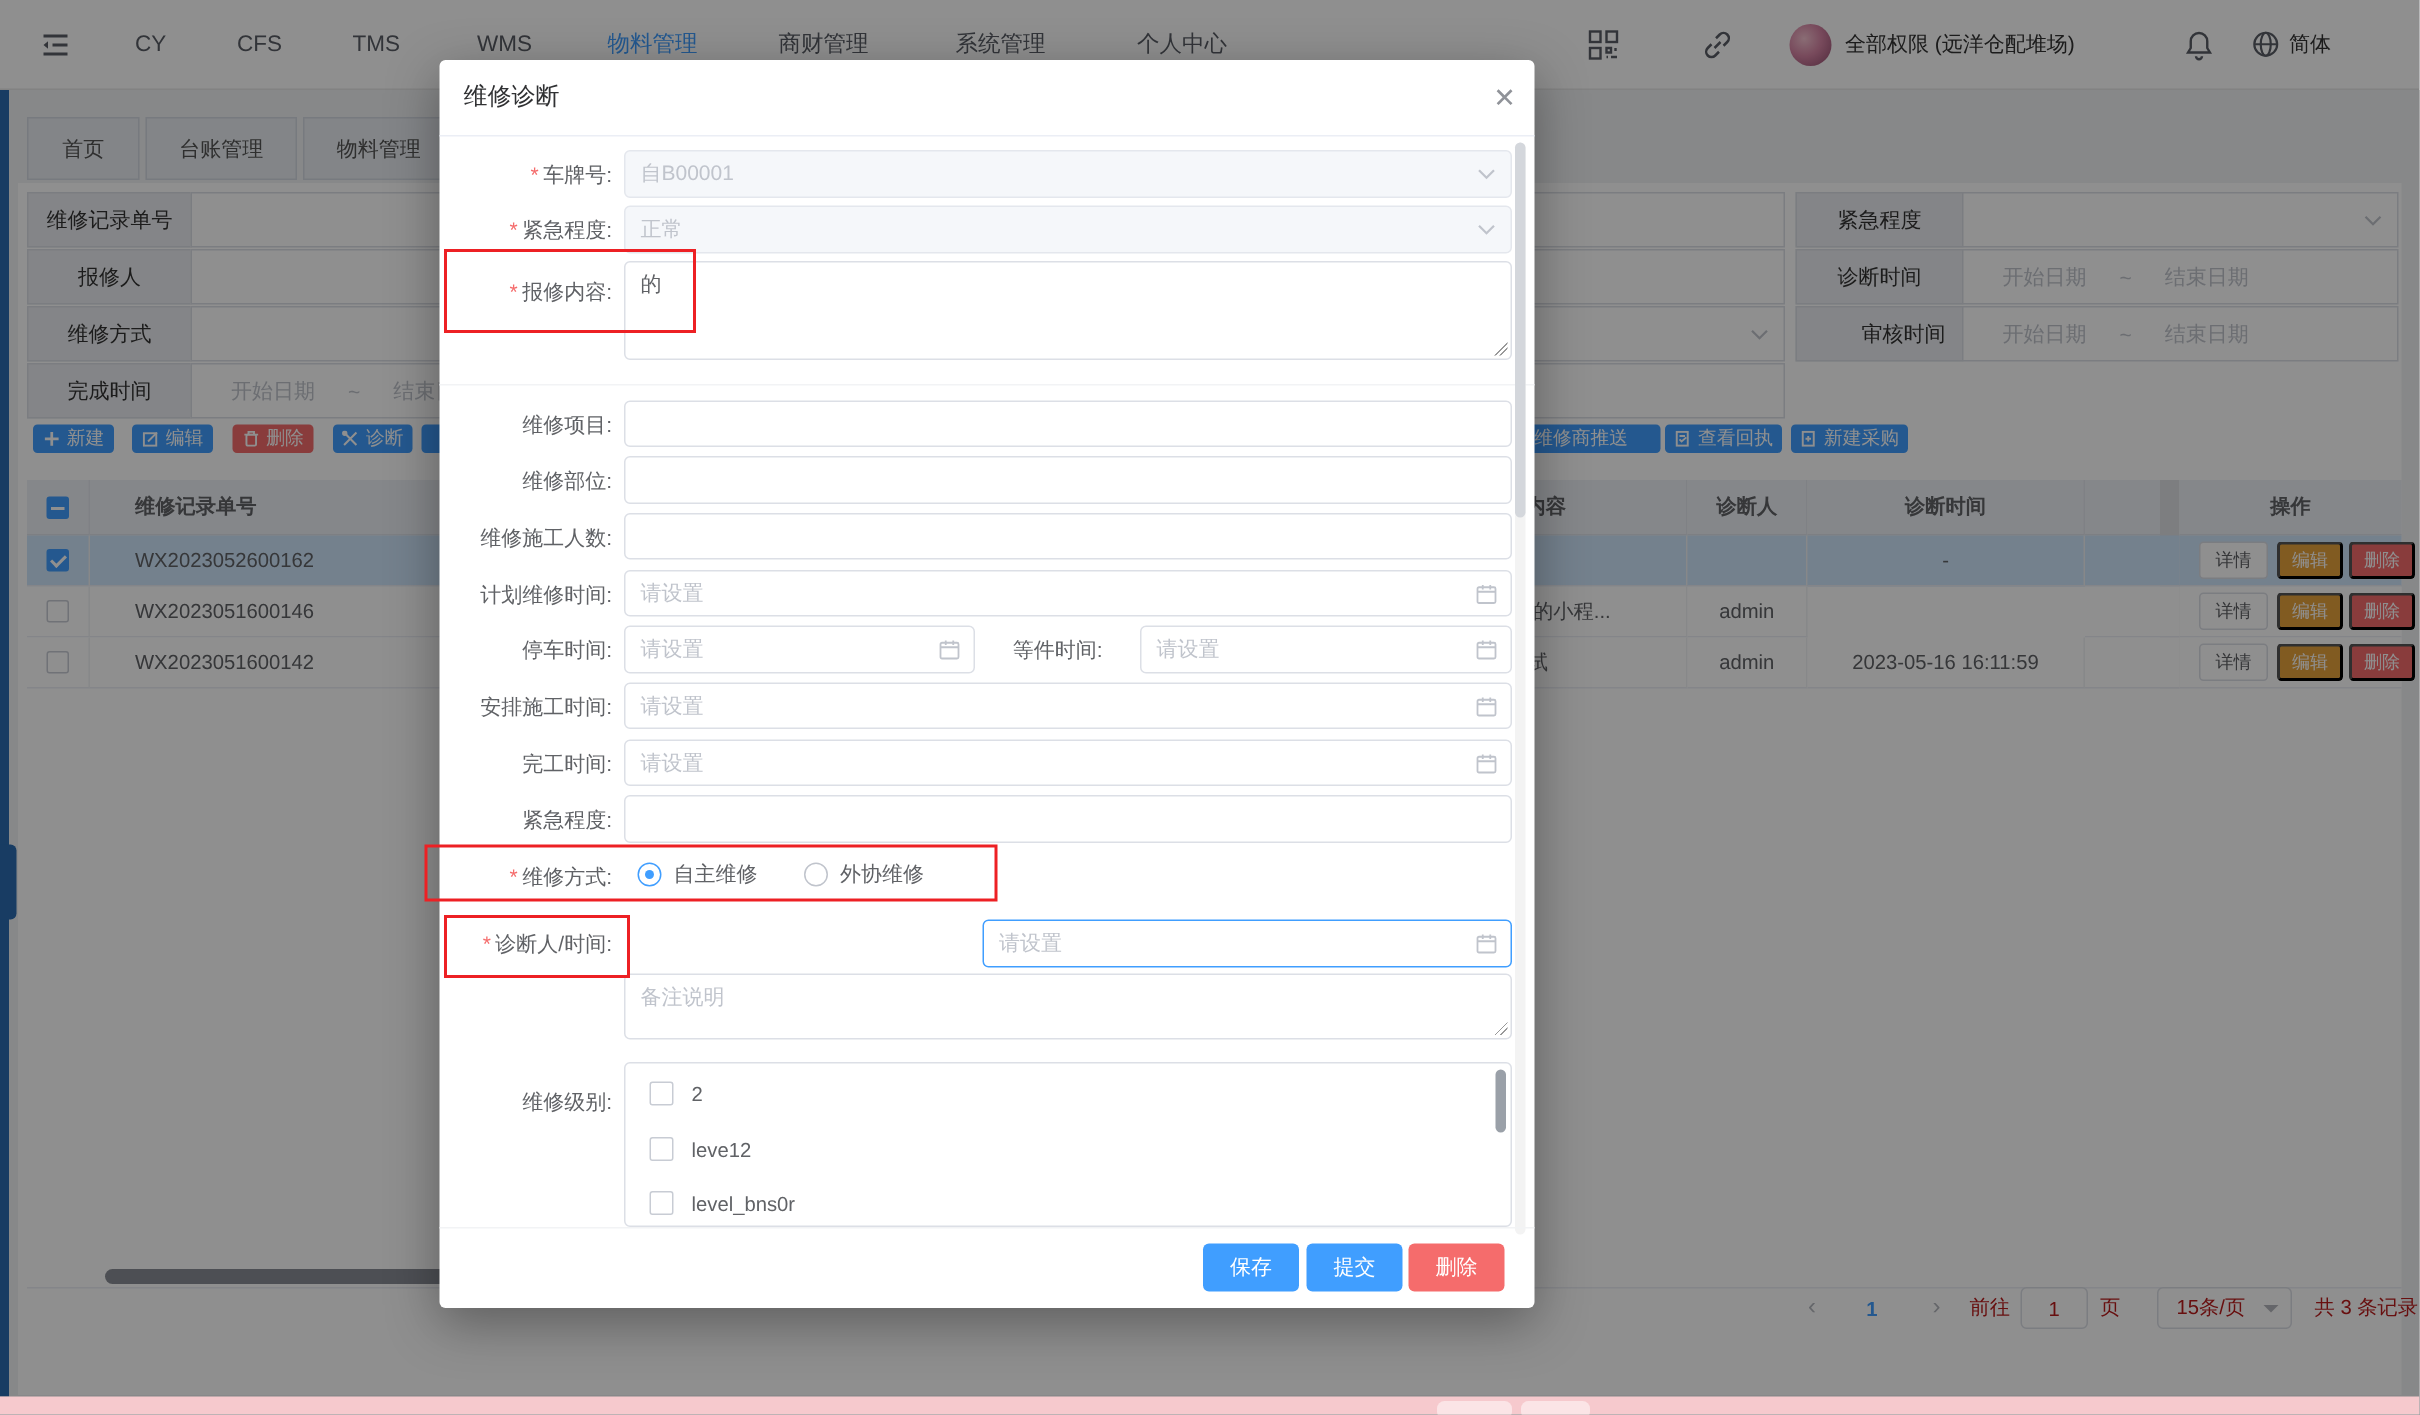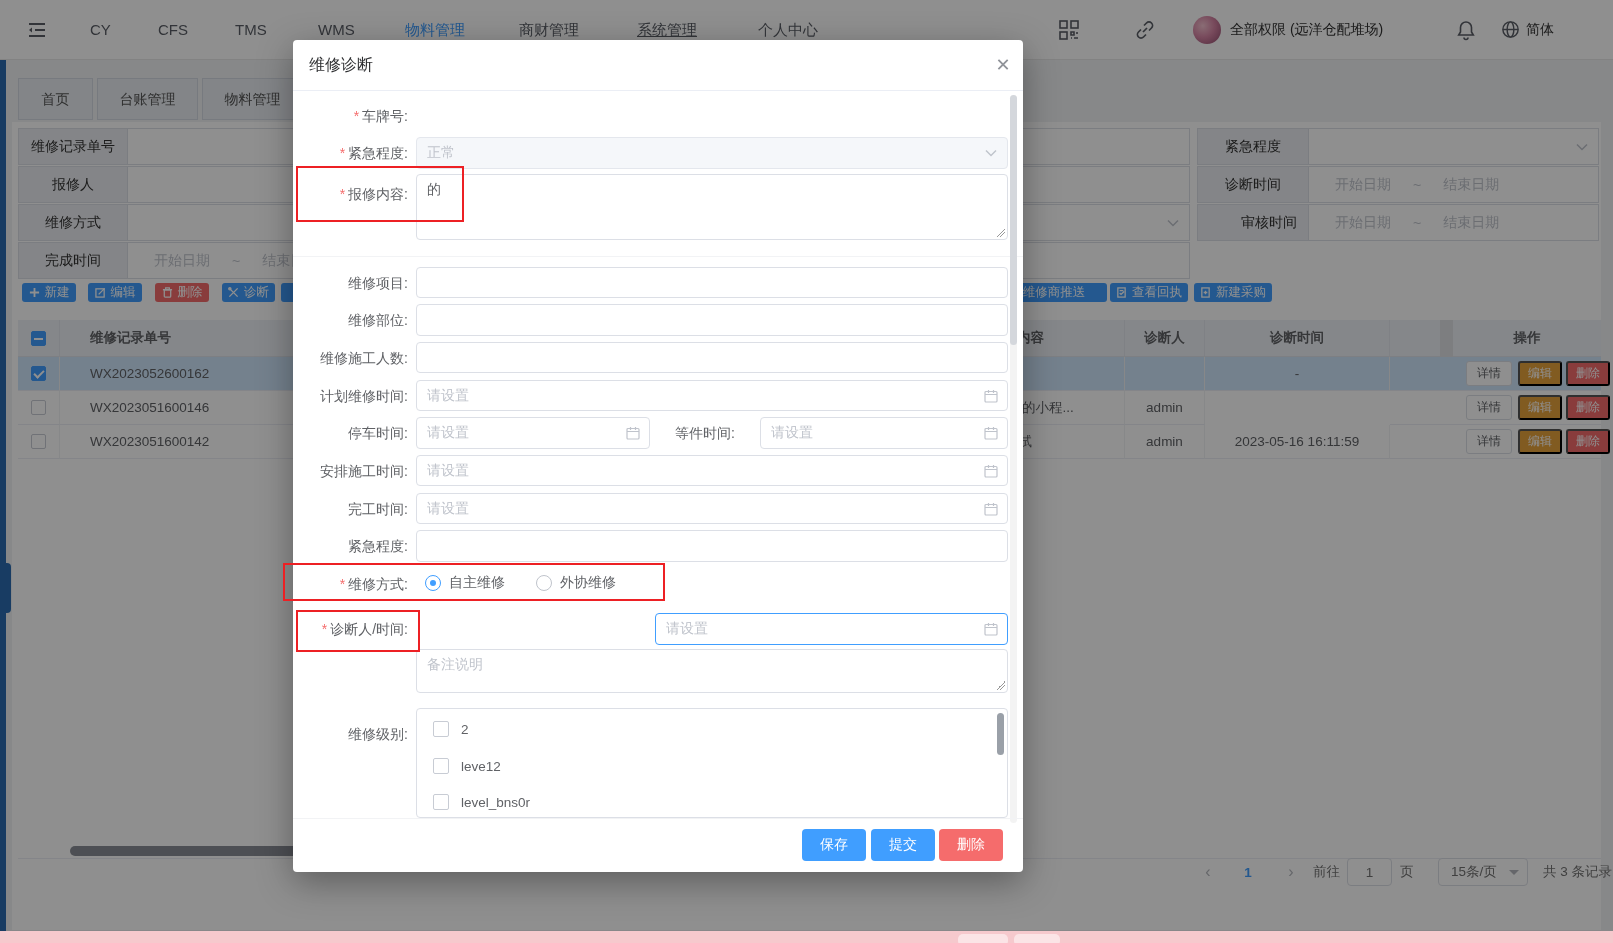--- a/index.html
+++ b/index.html
@@ -53,21 +53,21 @@
   .cb.indet{background:#409EFF;border-color:#409EFF;}
   .cb.indet::after{content:"";position:absolute;left:2px;top:6px;width:9px;height:2px;background:#fff;}
   .mini-btn{position:absolute;height:25px;border-radius:3px;font-size:12px;display:flex;align-items:center;
       justify-content:center;cursor:pointer;}
   .mini-btn.plain{background:#fff;border:1px solid #dcdfe6;color:#606266;}
   .mini-btn.warn{background:#E6A23C;color:#fff;}
   .mini-btn.red{background:#F56C6C;color:#fff;}
   .hscroll{position:absolute;left:70px;top:846px;width:850px;height:10px;border-radius:5px;background:#8a8e96;}
   .gutter{position:absolute;left:1440px;top:320px;width:13px;height:139px;background:#dfe1e5;}
 
-  .pg{position:absolute;top:858px;height:28px;font-size:13.5px;color:#737373;display:flex;align-items:center;}
+  .pg{position:absolute;top:858px;height:28px;font-size:13.5px;color:#b91c1c;display:flex;align-items:center;}
 
   
   .dim{position:absolute;inset:0;background:rgba(0,0,0,0.44);z-index:40;}
   .modal{position:absolute;left:293px;top:40px;width:730px;height:832px;background:#fff;z-index:50;
          border-radius:4px;box-shadow:0 10px 35px rgba(0,0,0,.35);}
   .m-title{position:absolute;left:16px;top:0;height:50px;line-height:50px;font-size:16px;color:#303133;}
   .m-close{position:absolute;left:698px;top:13px;width:24px;height:24px;text-align:center;line-height:24px;
            font-size:18px;color:#909399;cursor:pointer;}
   .m-div{position:absolute;left:0;width:730px;height:1px;background:#ebeef5;}
   .m-label{position:absolute;left:0;width:115px;text-align:right;font-size:14px;color:#606266;line-height:32px;}
@@ -115,21 +115,21 @@
         <path d="M4 6h16M10 12h10M4 18h16"></path>
           <path d="M7 9.5 4 12l3 2.5" fill="#5a5e66" stroke="none"></path>
       </svg>
     </span>
     <span class="nav-item" style="left:90px;">CY</span>
     <span class="nav-item" style="left:158px;">CFS</span>
     <span class="nav-item" style="left:235px;">TMS</span>
     <span class="nav-item" style="left:318px;">WMS</span>
     <span class="nav-item active" style="left:405px;">物料管理</span>
     <span class="nav-item" style="left:519px;">商财管理</span>
-    <span class="nav-item" style="left:637px;text-decoration:underline;">系统管理</span>
+    <span class="nav-item" style="left:637px;">系统管理</span>
     <span class="nav-item" style="left:758px;">个人中心</span>
 
     <span class="abs icon-btn" style="left:1058px;top:19px;">
       <svg width="22" height="22" viewBox="0 0 22 22" stroke="#5a5e66" stroke-width="1.6" fill="none">
         <rect x="2" y="2" width="7" height="7"></rect>
           <rect x="13" y="2" width="7" height="7"></rect>
         <rect x="2" y="13" width="7" height="7"></rect>
           <path d="M13 13h3v3h-3zM19 13v2M16 19h4M13 19h1"></path>
       </svg>
     </span>
@@ -344,20 +344,28 @@
 </div>
 
 <div class="dim"></div>
 
 <div class="modal">
   <div class="m-title">维修诊断</div>
   <div class="m-close">✕</div>
   <div class="m-div" style="top:50px;"></div>
 
   <div class="m-label" style="top:60px;"><span class="star">*</span><span>车牌号:</span></div>
+  <div class="m-input disabled" style="left:123px;top:60px;width:592px;">
+    <span>自B00001</span>
+    <span class="chev">
+        <svg width="12" height="8" viewBox="0 0 12 8" stroke="currentColor" stroke-width="1.5" fill="none">
+          <path d="M1 1.5 6 6.5 11 1.5"></path>
+        </svg>
+      </span>
+  </div>
 
   <div class="m-label" style="top:97px;"><span class="star">*</span><span>紧急程度:</span></div>
   <div class="m-input disabled" style="left:123px;top:97px;width:592px;">
     <span>正常</span>
     <span class="chev">
         <svg width="12" height="8" viewBox="0 0 12 8" stroke="currentColor" stroke-width="1.5" fill="none">
           <path d="M1 1.5 6 6.5 11 1.5"></path>
         </svg>
       </span>
   </div>

